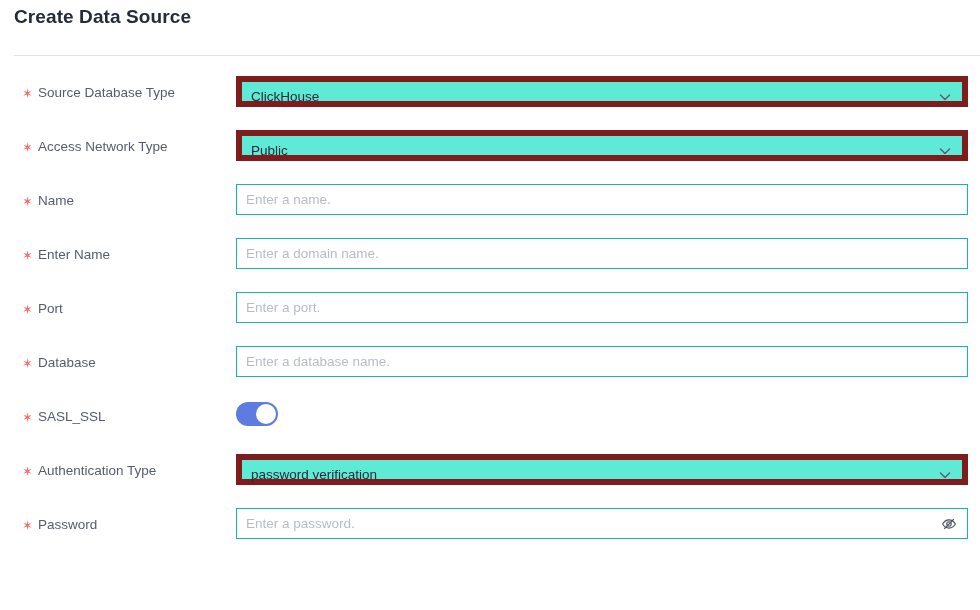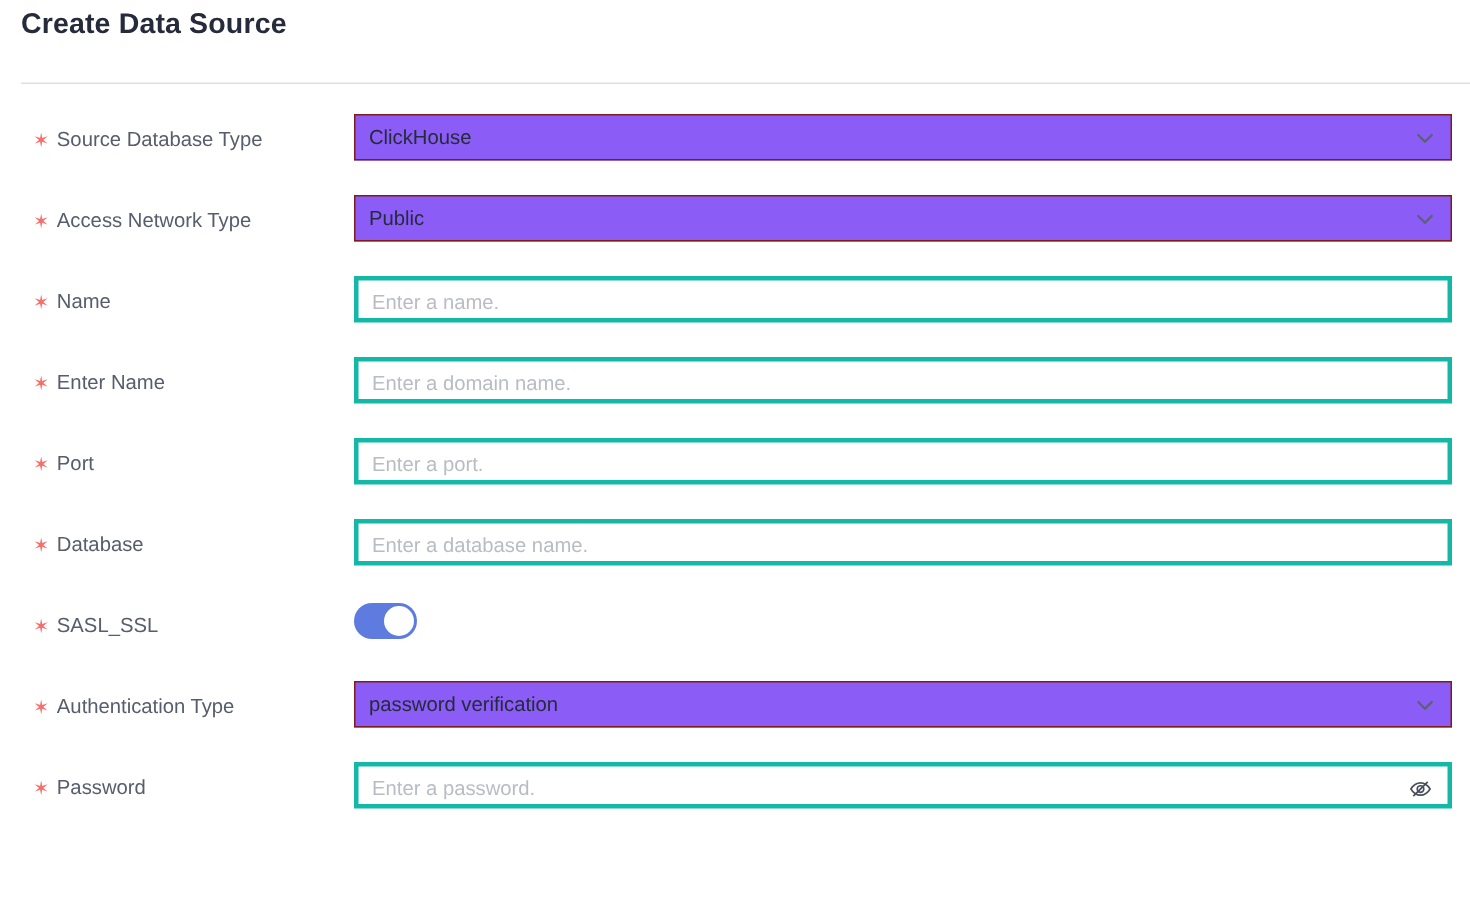--- a/index.html
+++ b/index.html
@@ -60,21 +60,21 @@
   }
   .control {
     position: absolute;
     left: 236px;
     top: 6px;
     width: 732px;
     box-sizing: border-box;
   }
   .text-input {
     height: 31px;
-    border: 3px solid #14b8a6;
+    border: 1px solid #14b8a6;
     background: #ffffff;
     box-sizing: border-box;
     position: relative;
   }
   .text-input .val {
     position: absolute;
     left: 9px;
     top: 0;
     right: 34px;
     height: 29px;
@@ -82,22 +82,22 @@
     font-size: 13.5px;
     color: #252b3a;
     overflow: hidden;
     white-space: nowrap;
   }
   .text-input .val.placeholder {
     color: #b8bcc4;
   }
   .select-box {
     height: 31px;
-    border: 1px solid #7f1d1d;
-    background: #8b5cf6;
+    border: 6px solid #7f1d1d;
+    background: #5eead4;
     box-sizing: border-box;
     position: relative;
   }
   .select-box .val {
     position: absolute;
     left: 9px;
     top: 0;
     right: 36px;
     height: 29px;
     line-height: 29px;

